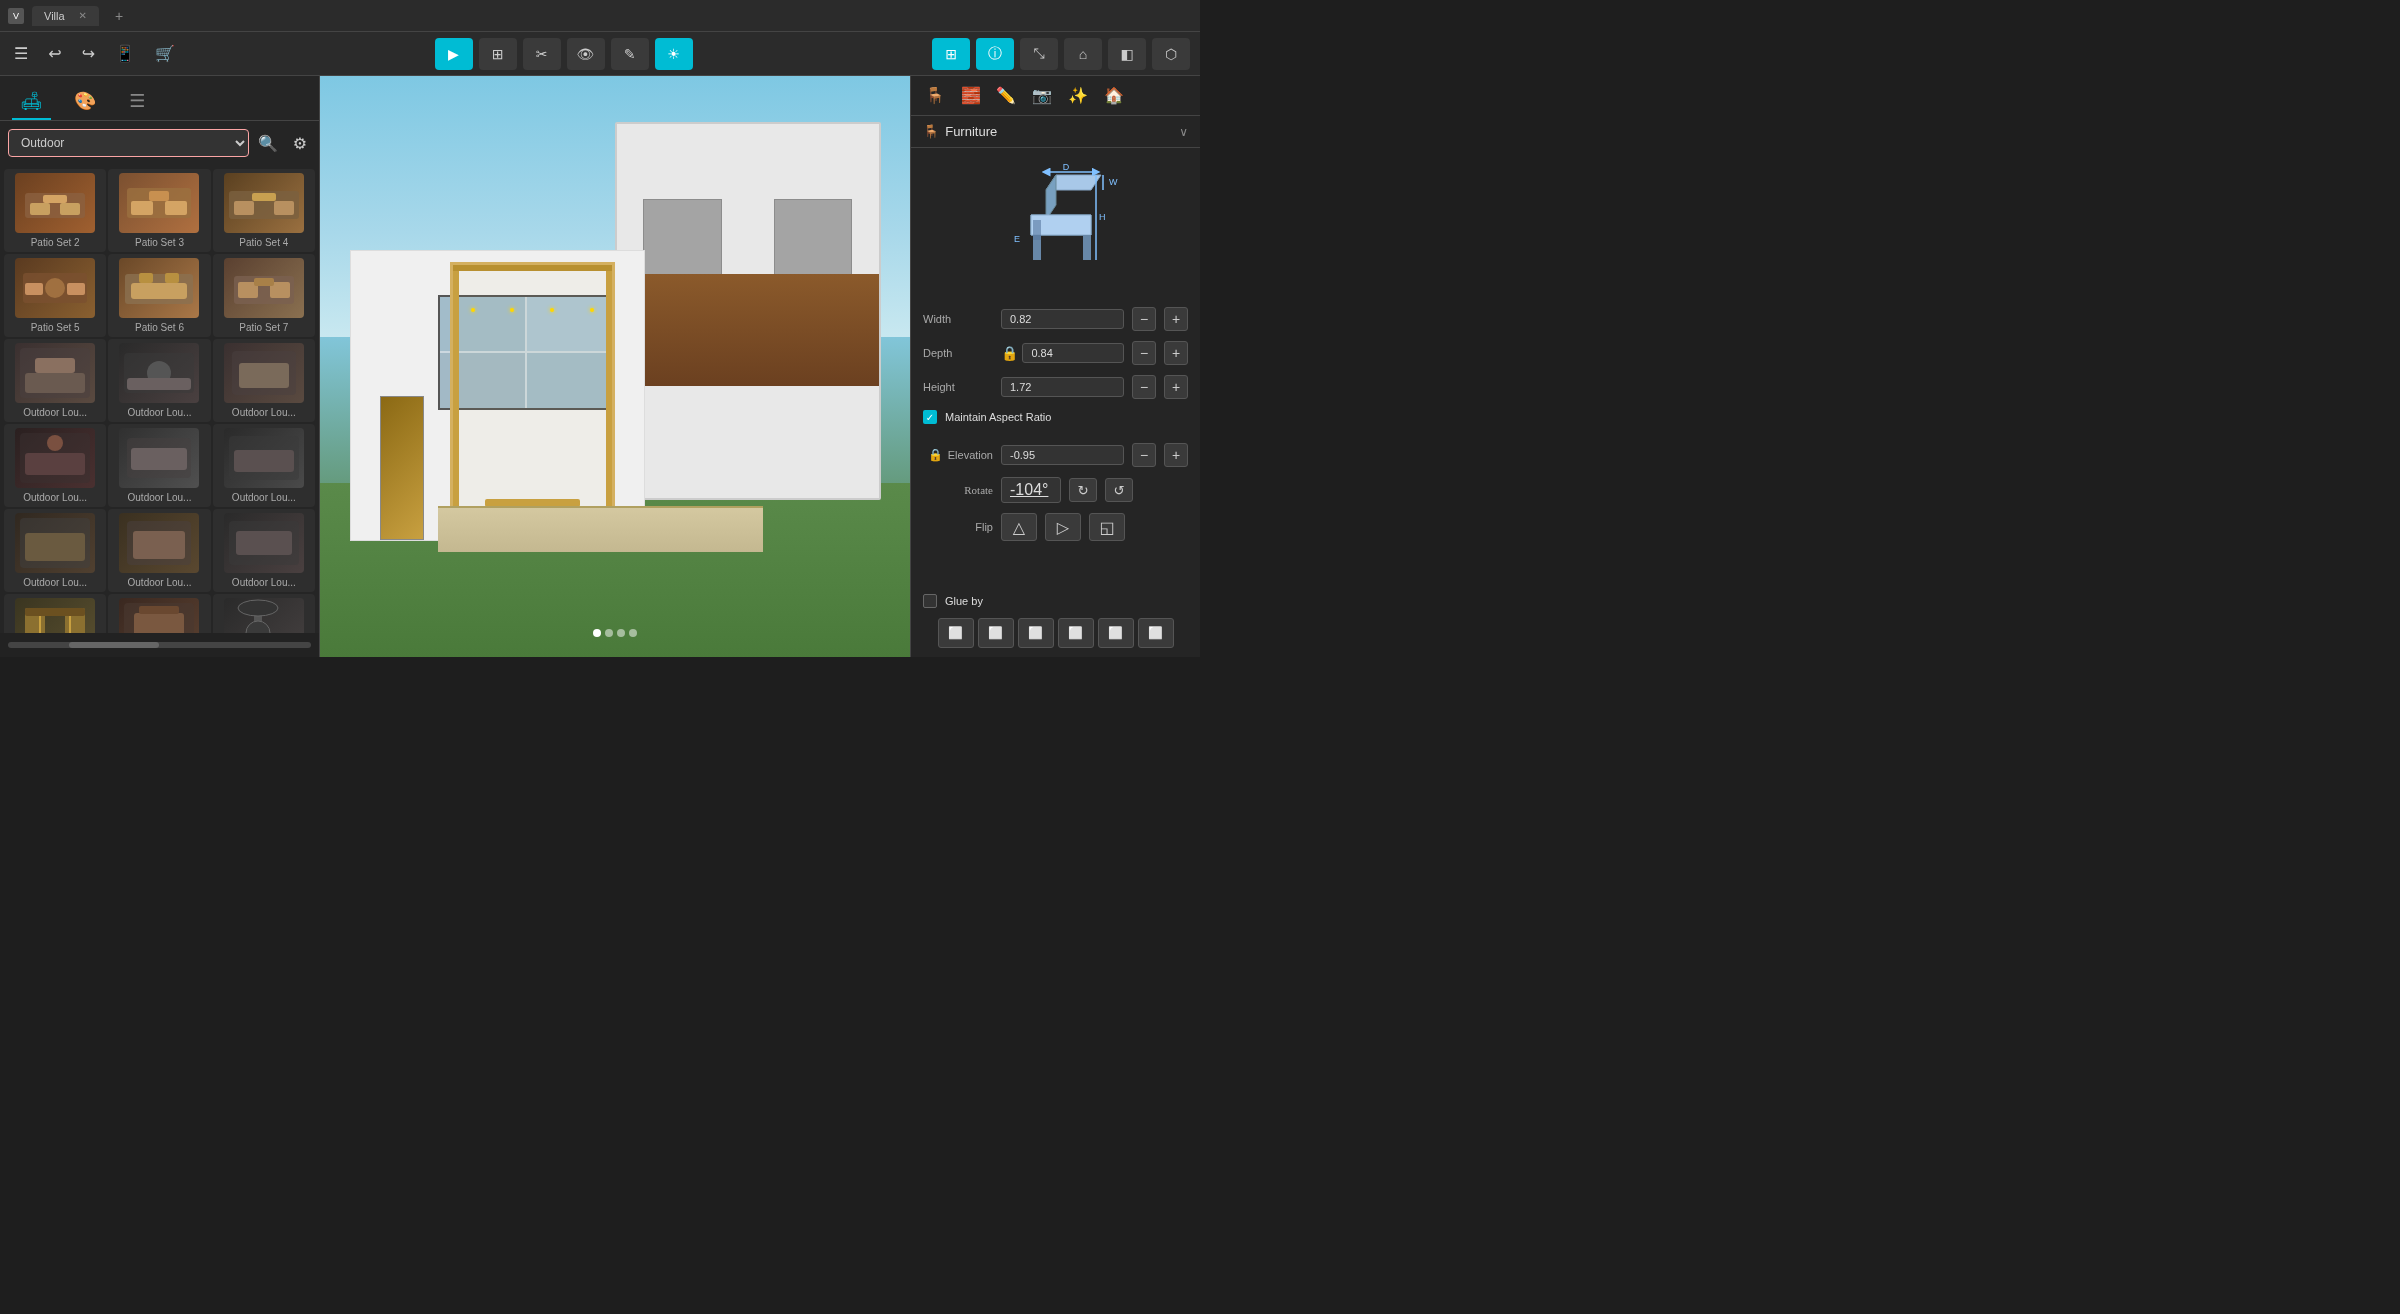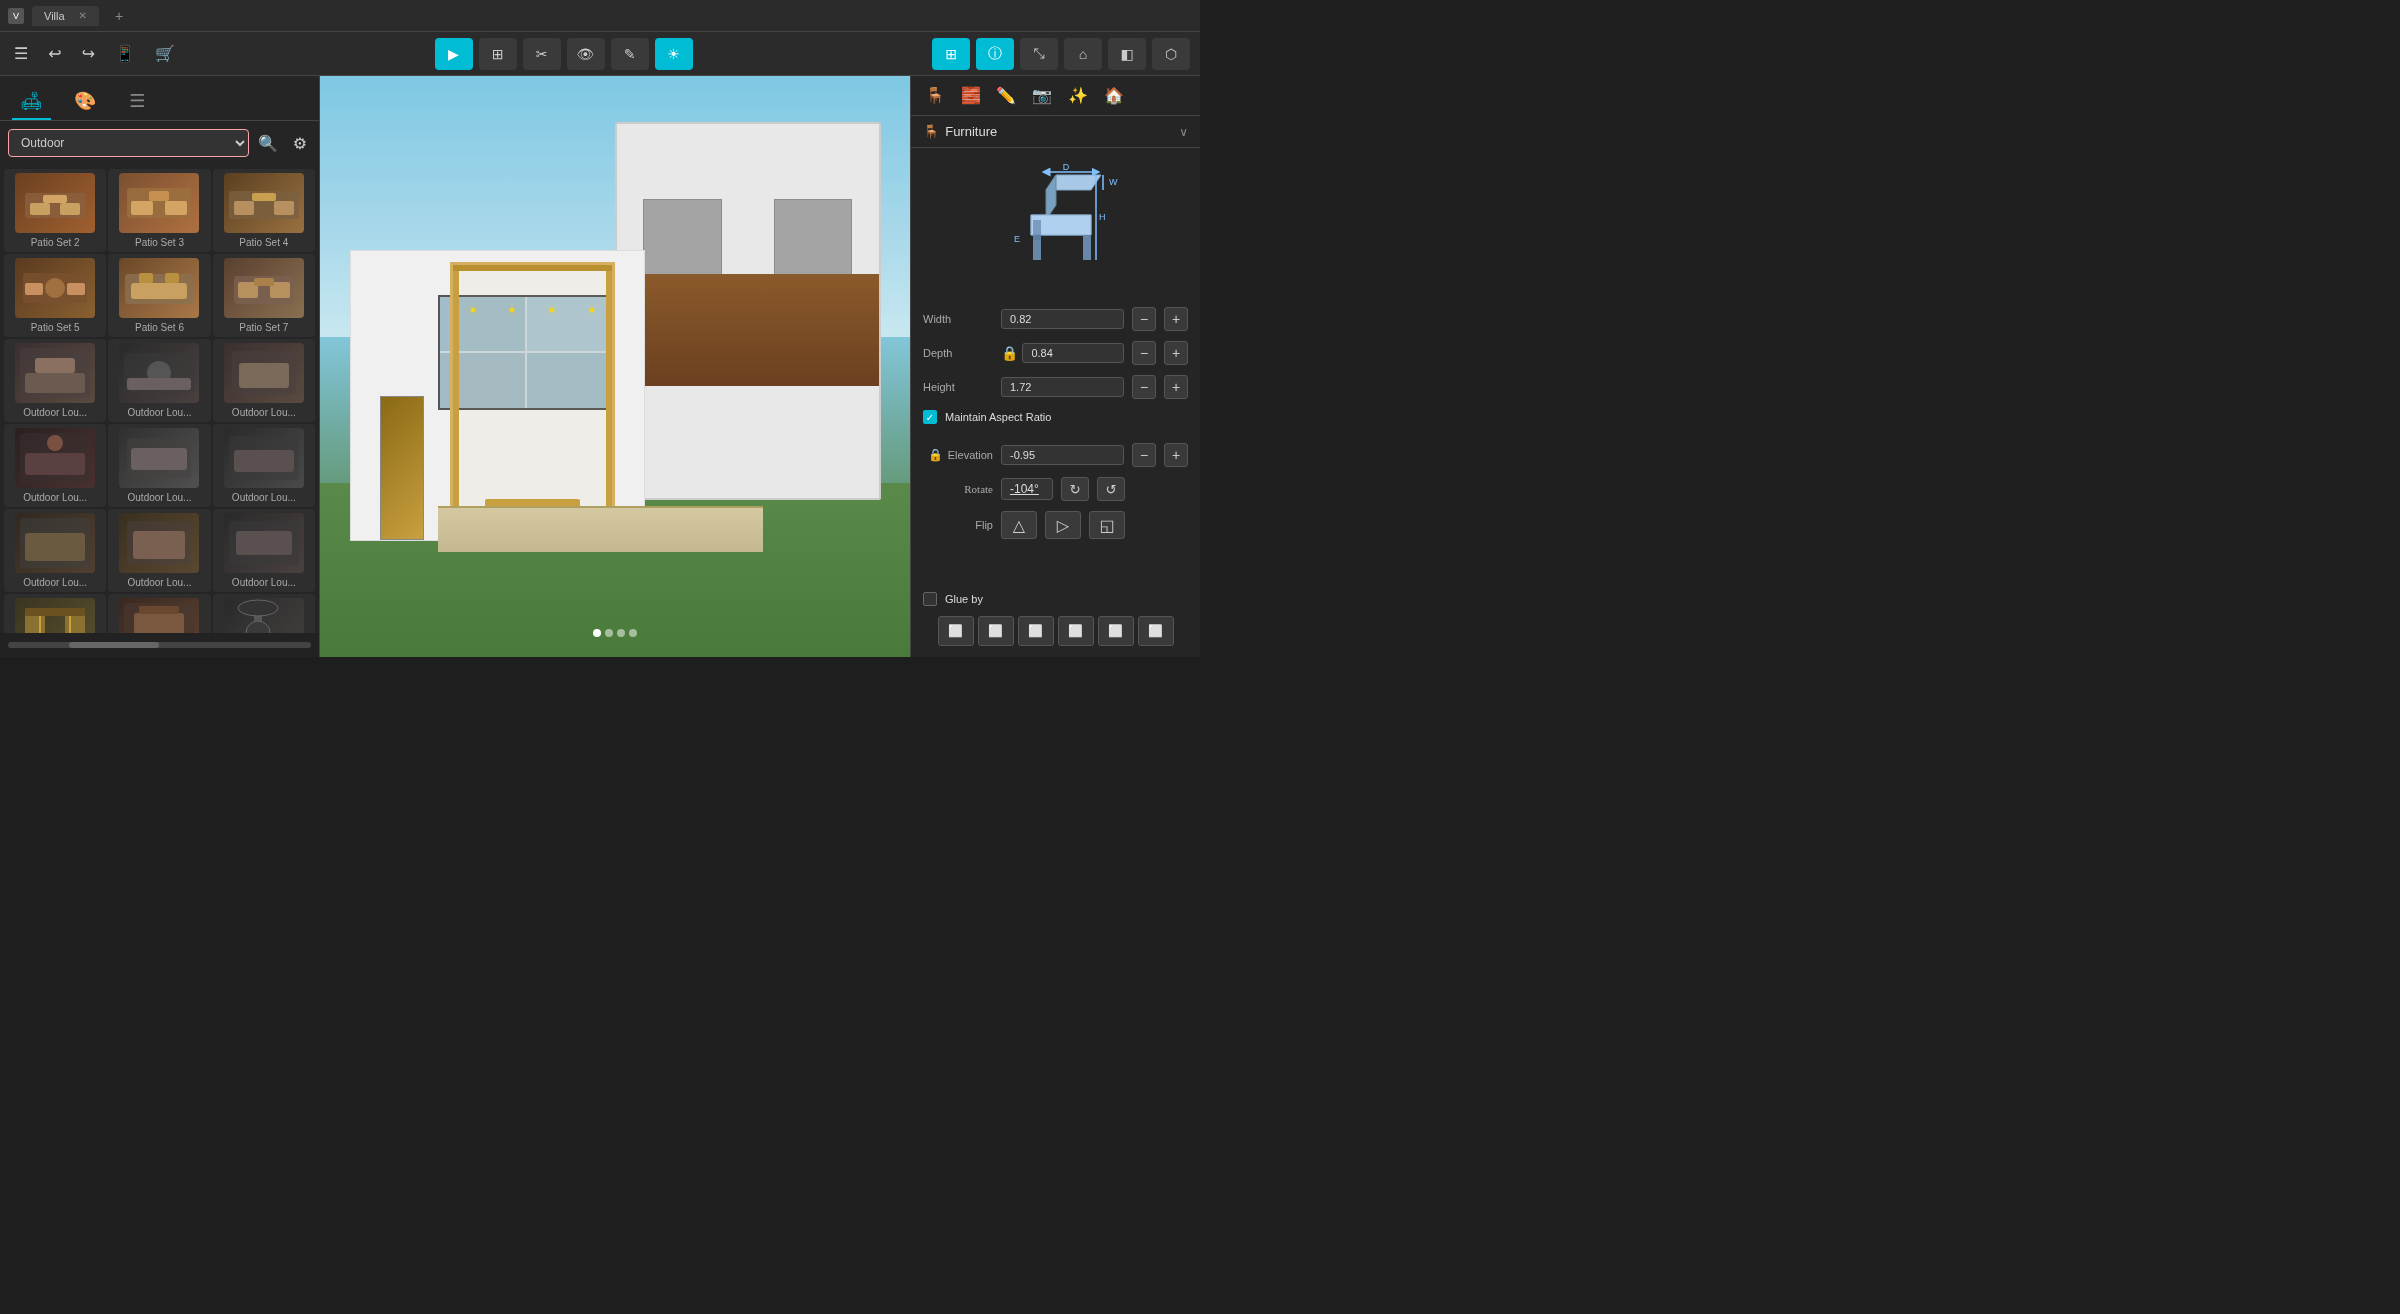--- a/index.html
+++ b/index.html
@@ -65,21 +65,21 @@
     .prop-label { color: #aaa; font-size: 11px; text-align: left; min-width: 70px; }
     .prop-value { flex: 1; background: #333; border: 1px solid #555; color: #ddd; padding: 3px 8px; border-radius: 3px; font-size: 11px; }
     .prop-btn { background: #3a3a3a; border: 1px solid #555; color: #ccc; width: 24px; height: 24px; border-radius: 3px; cursor: pointer; display: flex; align-items: center; justify-content: center; font-size: 14px; }
 
     .checkbox-row { display: flex; align-items: center; gap: 8px; padding: 6px 12px; }
     .checkbox { width: 14px; height: 14px; background: #00bcd4; border-radius: 2px; display: flex; align-items: center; justify-content: center; flex-shrink: 0; }
     .checkbox-label { font-size: 11px; color: #ddd; }
 
     .rotate-section { display: flex; align-items: center; padding: 5px 12px; gap: 8px; }
     .rotate-label { color: #aaa; font-size: 11px; min-width: 70px; text-align: right; font-family: Liberation Serif, serif; }
-    .rotate-value { background: #333; border: 1px solid #555; color: #ddd; padding: 3px 8px; border-radius: 3px; font-size: 12px; width: 52px; text-decoration: underline; }
+    .rotate-value { background: #333; border: 1px solid #555; color: #ddd; padding: 3px 8px; border-radius: 3px; font-size: 16px; width: 60px; text-decoration: underline; }
     .rotate-btn { background: #3a3a3a; border: 1px solid #555; color: #ccc; width: 28px; height: 24px; border-radius: 3px; cursor: pointer; display: flex; align-items: center; justify-content: center; }
 
     .flip-section { display: flex; align-items: center; padding: 5px 12px; gap: 8px; }
     .flip-label { color: #aaa; font-size: 11px; min-width: 70px; text-align: right; }
     .flip-btn { background: #3a3a3a; border: 1px solid #555; color: #ccc; width: 36px; height: 28px; border-radius: 3px; cursor: pointer; display: flex; align-items: center; justify-content: center; font-size: 16px; }
 
     .glue-section { display: flex; align-items: center; gap: 8px; padding: 6px 12px; margin-top: 34px; }
     .glue-checkbox { width: 14px; height: 14px; background: #333; border: 1px solid #666; border-radius: 2px; flex-shrink: 0; }
     .glue-label { font-size: 11px; color: #ddd; }
 

